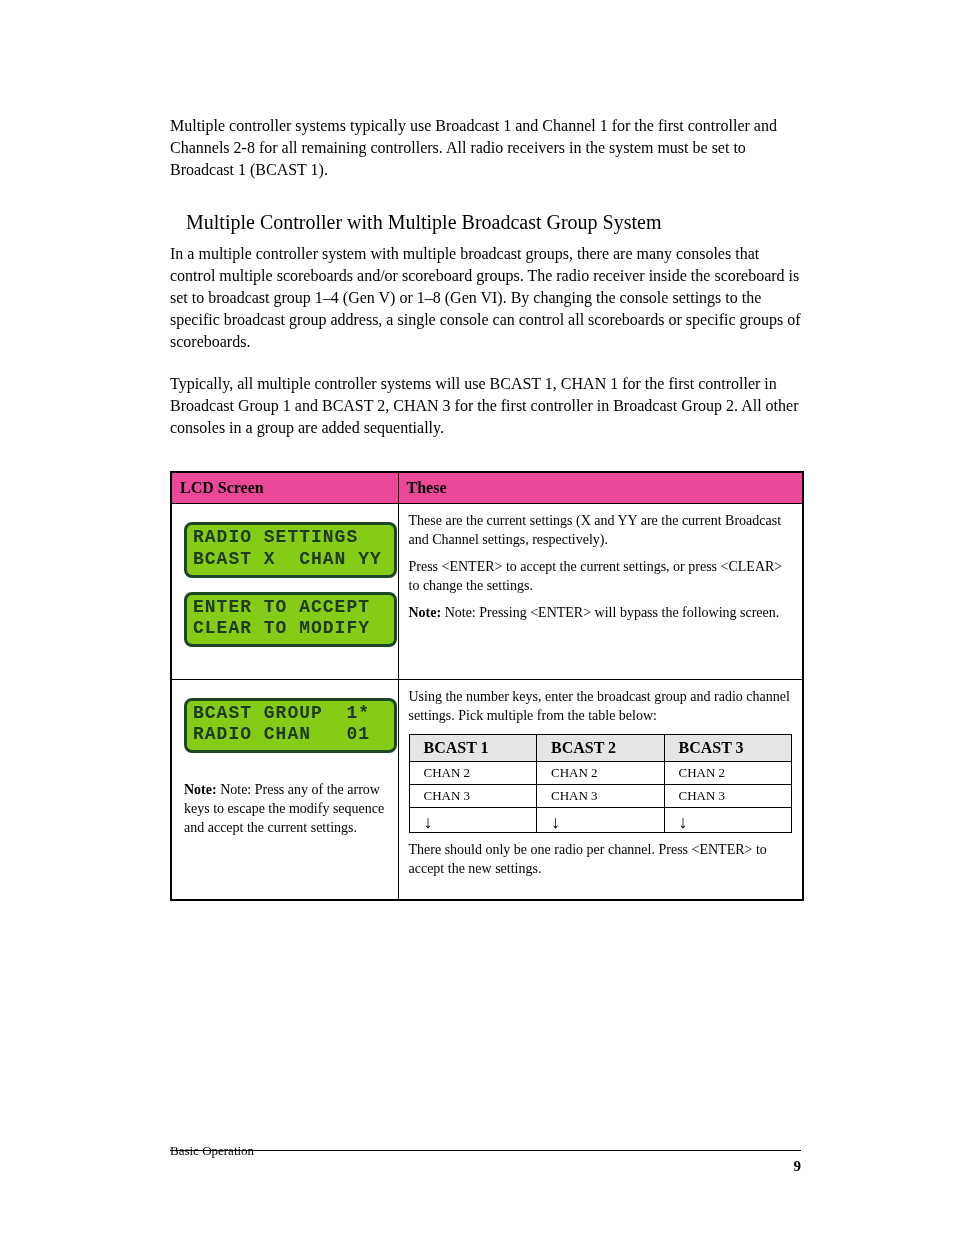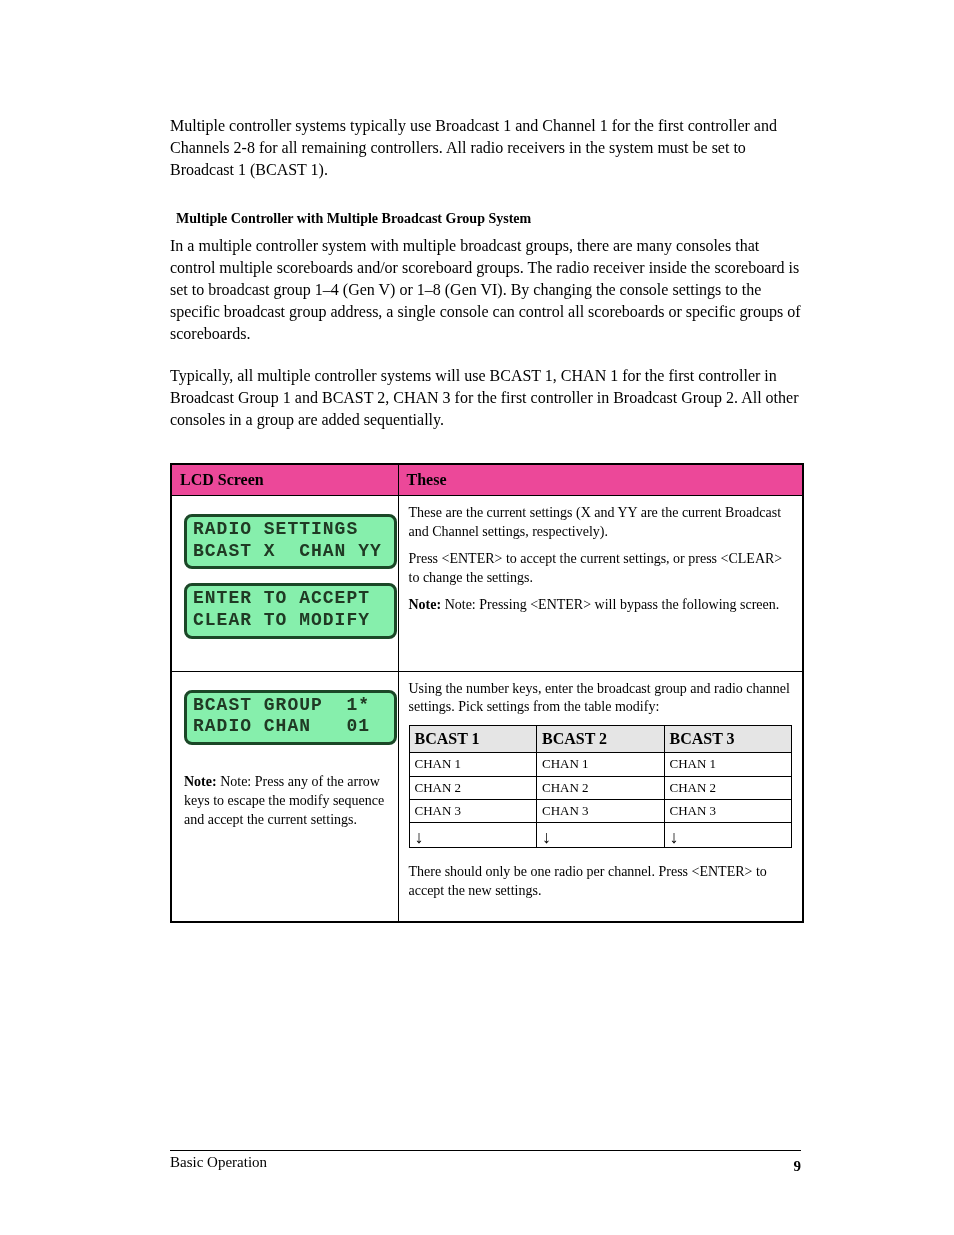--- a/index.html
+++ b/index.html
@@ -18,23 +18,23 @@
   }
   .body-text {
     font-size: 16px;
     line-height: 1.38;
     color: #000;
   }
   .para {
     margin: 0 0 20px 0;
   }
   .subhead {
-    font-weight: bold;
-    font-size: 14px;
-    margin: 28px 0 6px 6px;
+    font-weight: normal;
+    font-size: 20px;
+    margin: 28px 0 6px 16px;
   }
   .table {
     margin-top: 32px;
     border: 2px solid #000;
     border-collapse: collapse;
     width: 634px;
     table-layout: fixed;
   }
   .table td, .table th {
     border: 1px solid #000;
@@ -49,21 +49,21 @@
   }
   .col-left  { width: 227px; }
   .col-right { width: 405px; }
   .left-cell  { padding: 18px 12px 18px 12px; font-size: 14px; line-height: 1.35; }
   .right-cell { padding: 8px 10px 12px 10px;  font-size: 14px; line-height: 1.35; }
   .right-cell p { margin: 0 0 8px 0; }
 
   
   .lcd {
     display: block;
-    background: #86efac;
+    background: #84cc16;
     border: 3px solid #1b4727;
     border-radius: 8px;
     font-family: "OCR A Std", "OCR A Extended", "Andale Mono", "Courier New", monospace;
     font-size: 18px;
     font-weight: 600;
     letter-spacing: 1px;
     color: #203a24;
     padding: 2px 6px 4px 6px;
     line-height: 1.2;
     width: 195px;
@@ -80,21 +80,21 @@
   
   .inner-table {
     border-collapse: collapse;
     width: 100%;
     margin-top: 4px;
     font-size: 13px;
     line-height: 1.25;
   }
   .inner-table th, .inner-table td {
     border: 1px solid #000;
-    padding: 3px 5px;
+    padding: 3px 14px;
     vertical-align: top;
     text-align: left;
   }
   .inner-table th {
     background: #e5e5e5;
     font-weight: bold;
   }
   .arrow-cell {
     text-align: left;
     font-size: 18px;
@@ -110,22 +110,22 @@
   .footer-rule {
     position: absolute;
     left: 170px;
     right: 140px;
     bottom: 84px;
     border-top: 1.5px solid #000;
   }
   .footer-left {
     position: absolute;
     left: 170px;
-    bottom: 64px;
-    font-size: 15px;
+    bottom: 76px;
+    font-size: 13px;
   }
   .footer-right {
     position: absolute;
     right: 140px;
     bottom: 60px;
     font-weight: bold;
     font-size: 15px;
   }
 </style>
 </head>
@@ -170,55 +170,50 @@
         </td>
       </tr>
 
       <tr>
         <td class="left-cell">
           <span class="lcd"><span>BCAST GROUP  1*</span>
 <span>RADIO CHAN   01</span></span>
           <div class="left-note"><b>Note:</b> <span>Note: Press any of the arrow keys to escape the modify sequence and accept the current settings.</span></div>
         </td>
         <td class="right-cell">
-          <p>Using the number keys, enter the broadcast group and radio channel settings. Pick settings from the table modify:</p>
+          <p>Using the number keys, enter the broadcast group and radio channel settings. Pick multiple from the table below:</p>
 
           <table class="inner-table">
             <thead>
               <tr>
                 <th>BCAST 1</th>
                 <th>BCAST 2</th>
                 <th>BCAST 3</th>
               </tr>
             </thead>
             <tbody>
               <tr>
-                <td>CHAN 1</td>
-                <td>CHAN 1</td>
-                <td>CHAN 1</td>
-              </tr>
-              <tr>
                 <td>CHAN 2</td>
                 <td>CHAN 2</td>
                 <td>CHAN 2</td>
               </tr>
               <tr>
                 <td>CHAN 3</td>
                 <td>CHAN 3</td>
                 <td>CHAN 3</td>
               </tr>
               <tr>
                 <td class="arrow-cell"><span class="arrow">↓</span></td>
                 <td class="arrow-cell"><span class="arrow">↓</span></td>
                 <td class="arrow-cell"><span class="arrow">↓</span></td>
               </tr>
             </tbody>
           </table>
 
-          <p style="margin-top:15px;">There should only be one radio per channel. Press &lt;ENTER&gt; to accept the new settings.</p>
+          <p style="margin-top:8px;">There should only be one radio per channel. Press &lt;ENTER&gt; to accept the new settings.</p>
         </td>
       </tr>
     </tbody>
   </table>
 
   <div class="footer-rule"></div>
   <div class="footer-left">Basic Operation</div>
   <div class="footer-right">9</div>
 </div>
 

